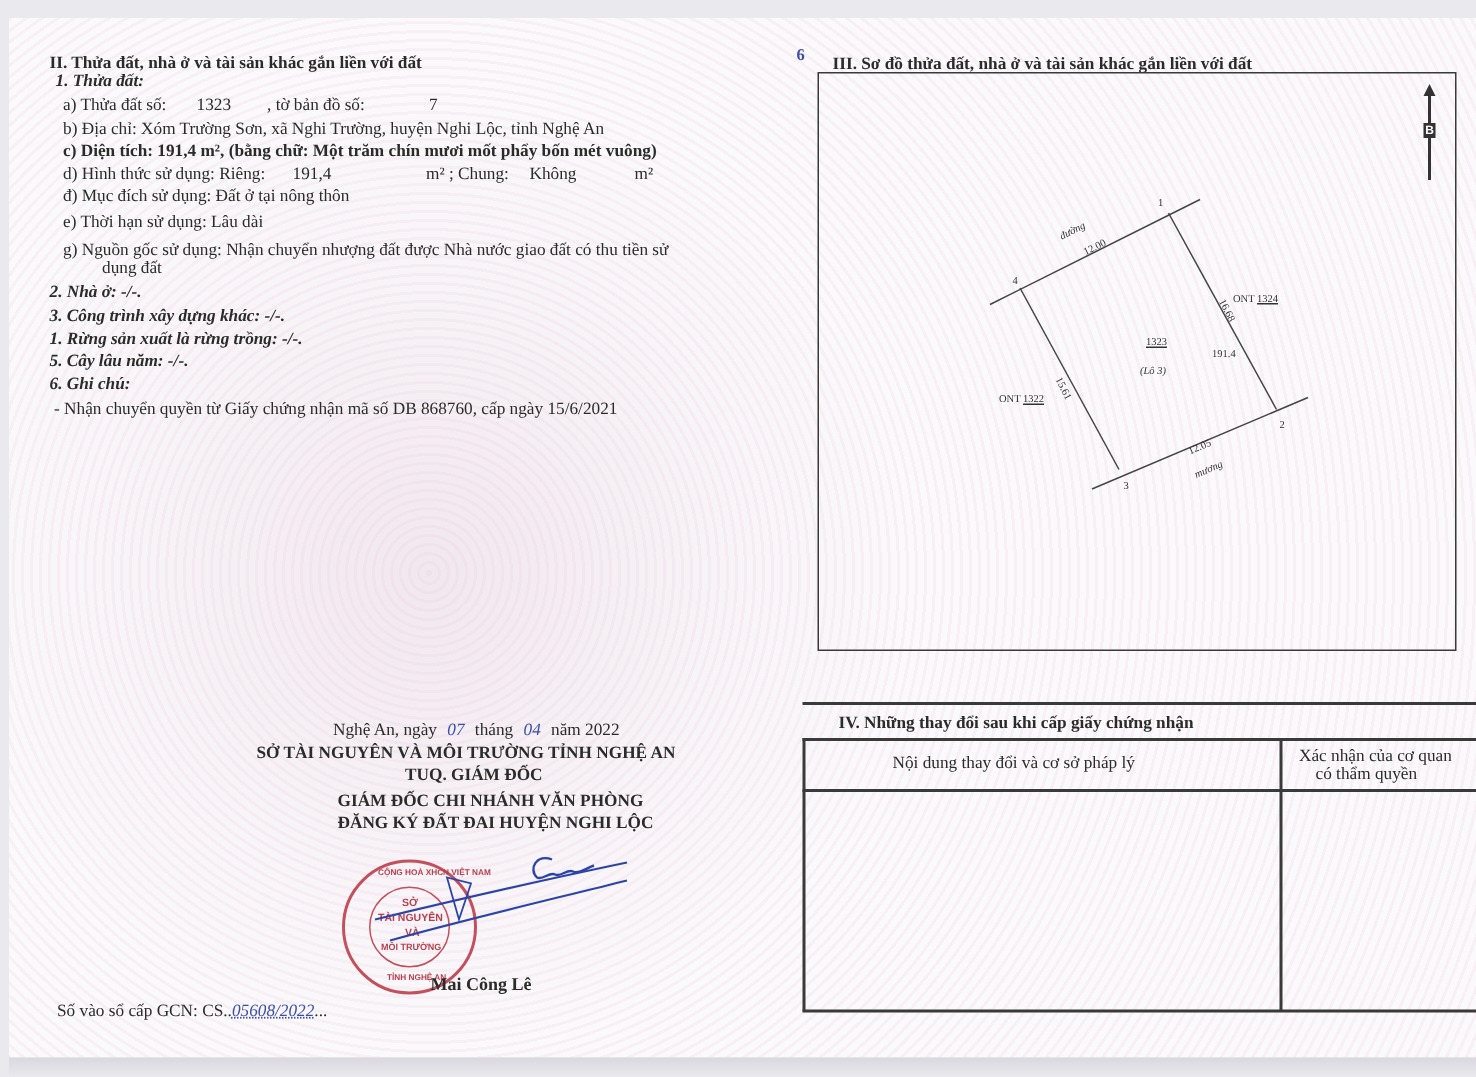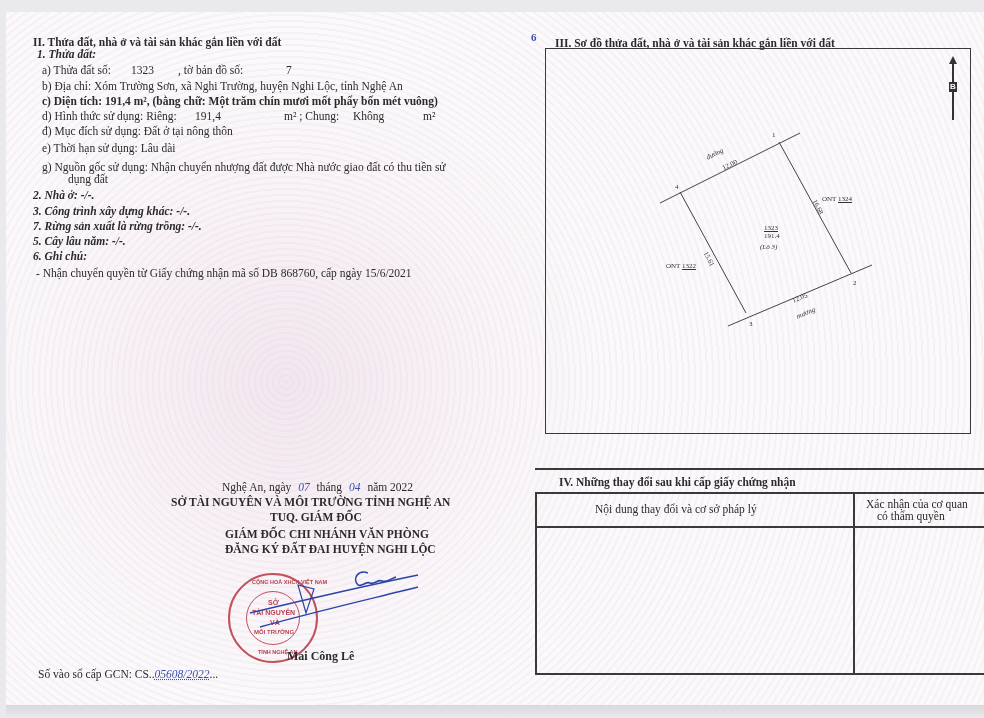--- a/index.html
+++ b/index.html
@@ -64,21 +64,21 @@
 <div class="t" style="left:353px;top:110px;">Không</div>
 <div class="t" style="left:423px;top:110px;text-align:right;">m²</div>
 
 <div class="t" style="left:42px;top:125px;">đ) Mục đích sử dụng:  Đất ở tại nông thôn</div>
 <div class="t" style="left:42px;top:142px;">e) Thời hạn sử dụng:  Lâu dài</div>
 <div class="t" style="left:42px;top:161px;">g) Nguồn gốc sử dụng:  Nhận chuyển nhượng đất được Nhà nước giao đất có thu tiền sử</div>
 <div class="t" style="left:52px;top:173px;margin-left:16px;">dụng đất</div>
 
 <div class="t b i" style="left:33px;top:189px;">2. Nhà ở: -/-.</div>
 <div class="t b i" style="left:33px;top:205px;">3. Công trình xây dựng khác: -/-.</div>
-<div class="t b i" style="left:33px;top:220px;">7. Rừng sản xuất là rừng trồng: -/-.</div>
+<div class="t b i" style="left:33px;top:220px;">1. Rừng sản xuất là rừng trồng: -/-.</div>
 <div class="t b i" style="left:33px;top:235px;">5. Cây lâu năm: -/-.</div>
 <div class="t b i" style="left:33px;top:250px;">6. Ghi chú:</div>
 <div class="t" style="left:36px;top:267px;">- Nhận chuyển quyền từ Giấy chứng nhận mã số DB 868760, cấp ngày 15/6/2021</div>
 
 <div class="t" style="left:222px;top:481px;">
   <span>Nghệ An, ngày</span>
   <span class="hw" style="margin-left:4px;">07</span>
   <span style="margin-left:4px;">tháng</span>
   <span class="hw" style="margin-left:4px;">04</span>
   <span style="margin-left:4px;">năm 2022</span>
@@ -131,21 +131,21 @@
 <div class="small" style="left:675px;top:183px;">4</div>
 
 <div class="small i" style="left:706px;top:150px;transform:rotate(-26deg);">đường</div>
 <div class="small" style="left:722px;top:161px;transform:rotate(-26deg);">12.00</div>
 <div class="small" style="left:810px;top:203px;transform:rotate(63deg);">16.68</div>
 <div class="small" style="left:701px;top:255px;transform:rotate(63deg);">15.61</div>
 <div class="small" style="left:792px;top:294px;transform:rotate(-23deg);">12.05</div>
 <div class="small i" style="left:796px;top:309px;transform:rotate(-23deg);">mương</div>
 
 <div class="small" style="left:764px;top:224px;text-decoration:underline;">1323</div>
-<div class="small" style="left:764px;top:232px;">191.4</div>
+<div class="small" style="left:808px;top:232px;">191.4</div>
 <div class="small i" style="left:760px;top:243px;">(Lô 3)</div>
 
 <div class="small" style="left:822px;top:195px;">
   <span>ONT</span>
   <span style="text-decoration:underline;">1324</span>
 </div>
 <div class="small" style="left:666px;top:262px;">
   <span>ONT</span>
   <span style="text-decoration:underline;">1322</span>
 </div>

